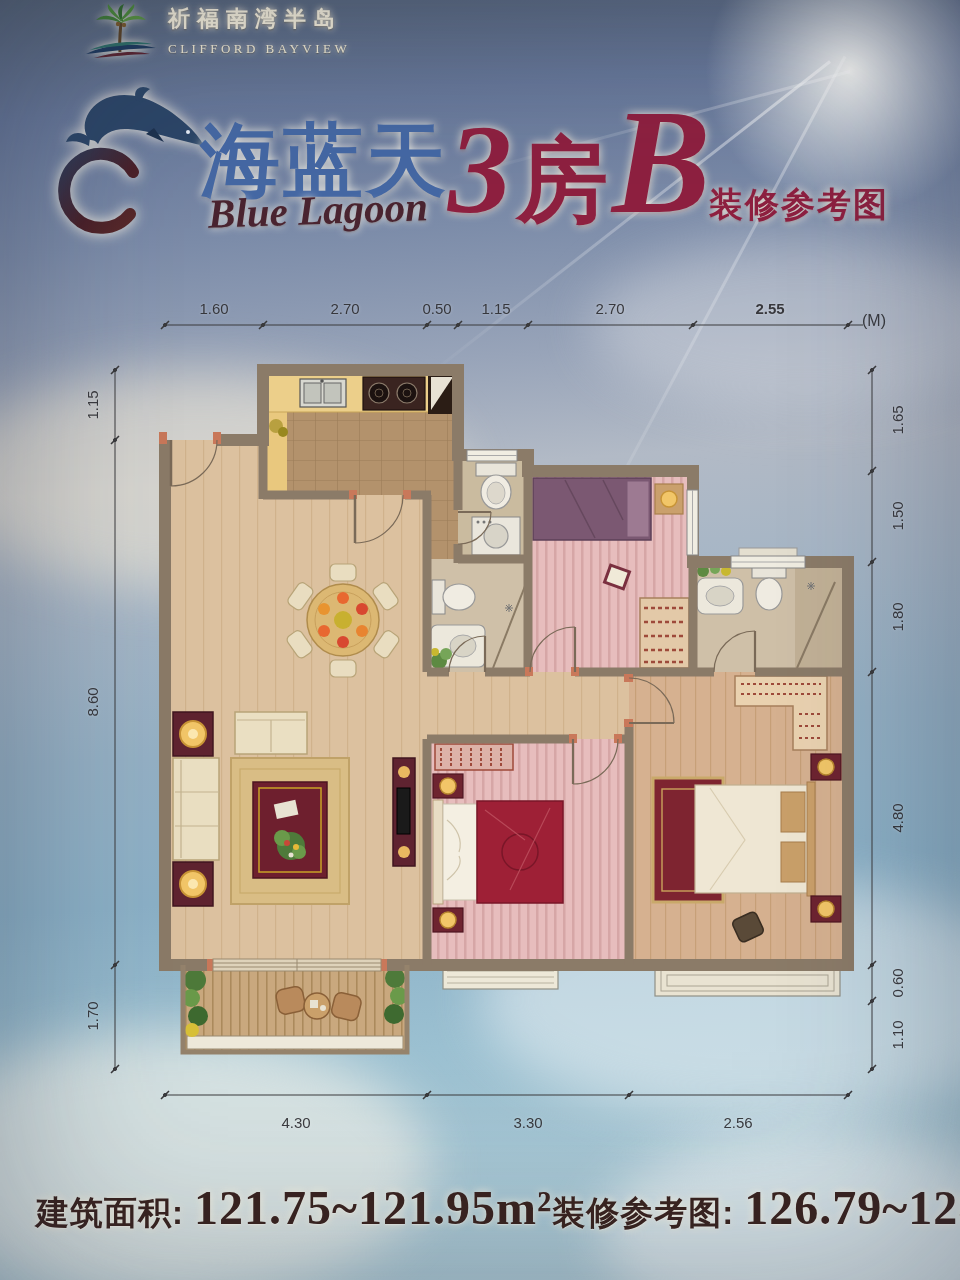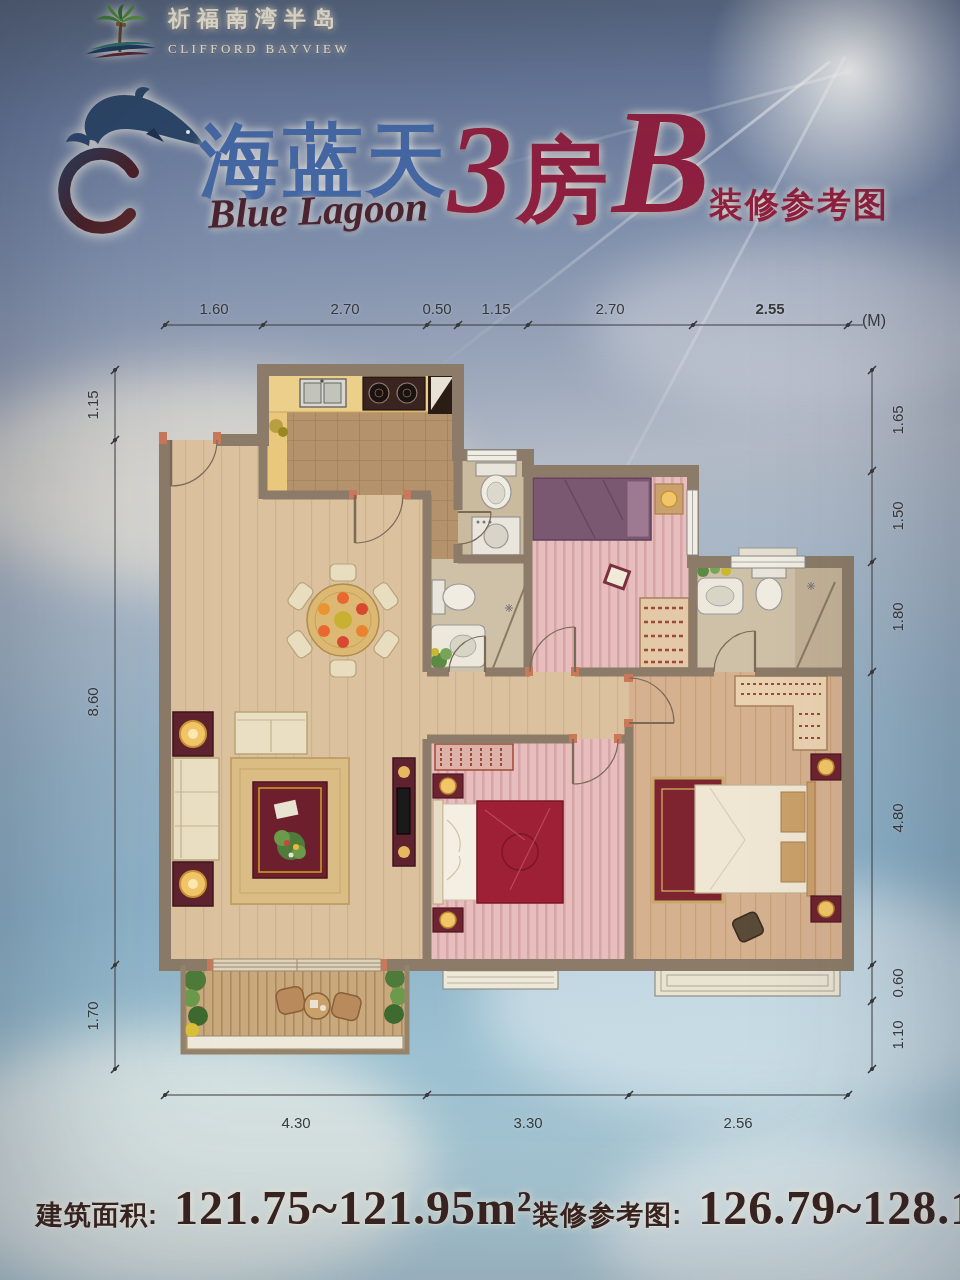--- a/index.html
+++ b/index.html
@@ -41,22 +41,22 @@
   
   .plan-svg{position:absolute;left:95px;top:280px;}
   .dim-label{position:absolute;font-size:15px;color:#2f2f33;opacity:.92;white-space:nowrap;
     transform:translate(-50%,-50%);text-shadow:0 0 3px rgba(255,255,255,.4);}
   .dim-label.v{transform:translate(-50%,-50%) rotate(-90deg);}
   .dim-unit{position:absolute;font-size:16px;color:#2f2f33;opacity:.92;}
 
   
   .footer{position:absolute;left:36px;top:1180px;width:920px;display:flex;align-items:baseline;color:#3a231e;
     text-shadow:0 0 8px rgba(255,248,226,.95),0 1px 1px rgba(255,255,255,.45);white-space:nowrap;}
-  .f-label{font-size:27px;font-weight:bold;letter-spacing:1px;}
-  .f-value{font-family:"Liberation Serif",serif;font-size:48px;font-weight:bold;margin-left:16px;letter-spacing:1px;}
+  .f-label{font-size:33px;font-weight:bold;letter-spacing:1px;}
+  .f-value{font-family:"Liberation Serif",serif;font-size:48px;font-weight:bold;margin-left:10px;letter-spacing:1px;}
   .f-gap{width:26px;}
 </style>
 </head>
 <body>
 
 <div class="poster">
 
   <div class="cloud" style="left:-60px;top:370px;width:520px;height:220px;background:rgba(246,236,216,.55);"></div>
   <div class="cloud" style="left:590px;top:240px;width:430px;height:170px;background:rgba(238,238,238,.35);"></div>
   <div class="cloud" style="left:480px;top:880px;width:560px;height:240px;background:rgba(242,246,248,.5);"></div>

